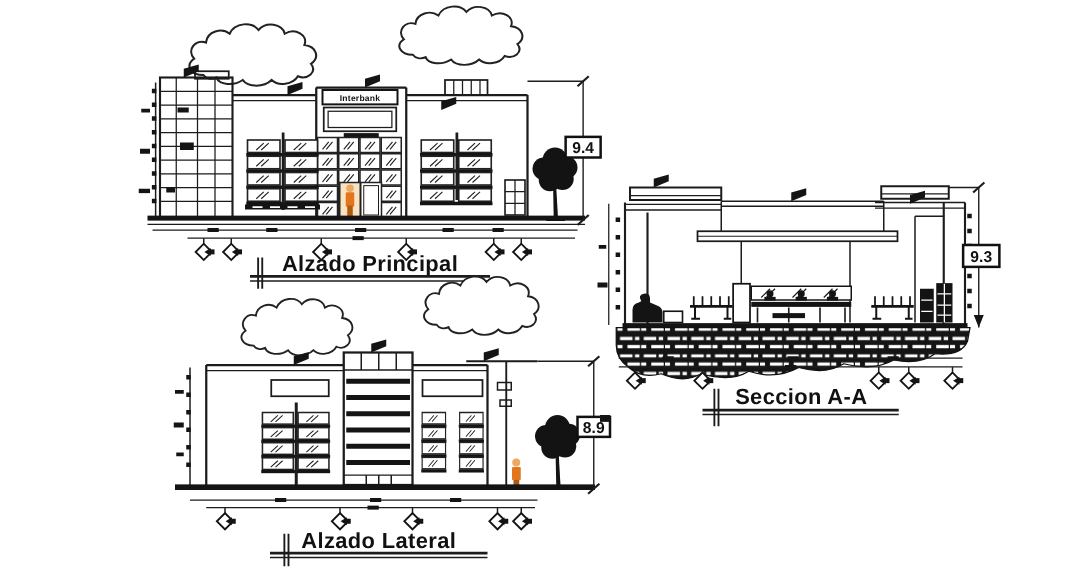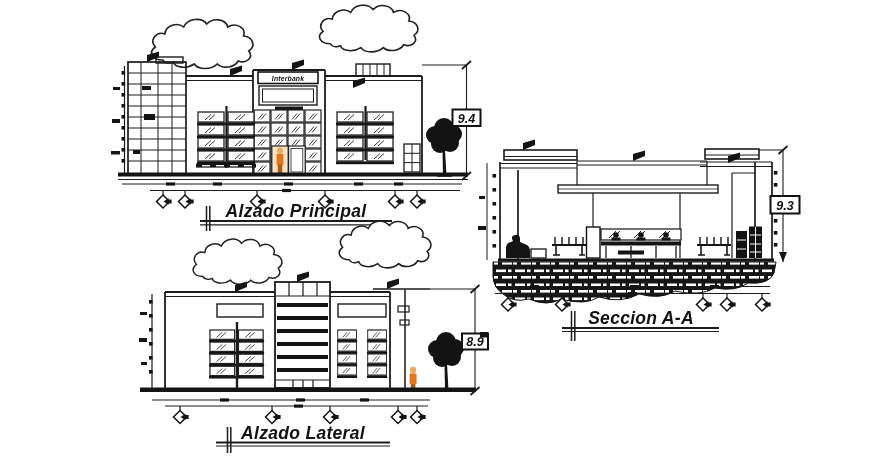--- a/index.html
+++ b/index.html
@@ -1,17 +1,17 @@
 <!DOCTYPE html>
 <html><head>
 <meta charset="utf-8">
 <style>
   html,body{margin:0;padding:0;background:#ffffff;}
   .stage{position:relative;width:870px;height:456px;background:#ffffff;overflow:hidden;
-         font-family:"Liberation Sans",sans-serif;font-style:italic;}
+         font-family:"Liberation Sans",sans-serif;}
   svg{display:block;}
   .ln{stroke:#1c1c1c;fill:none;}
   .fl{fill:#141414;stroke:none;}
   .wh{fill:#ffffff;}
   text{font-family:"Liberation Sans",sans-serif;fill:#111111;font-weight:bold;}
   .title-txt{font-size:17.5px;letter-spacing:.3px;}
   .dim-txt{font-size:12.5px;}
   .sign-txt{font-size:6.8px;letter-spacing:.2px;}
 </style>
 </head>

